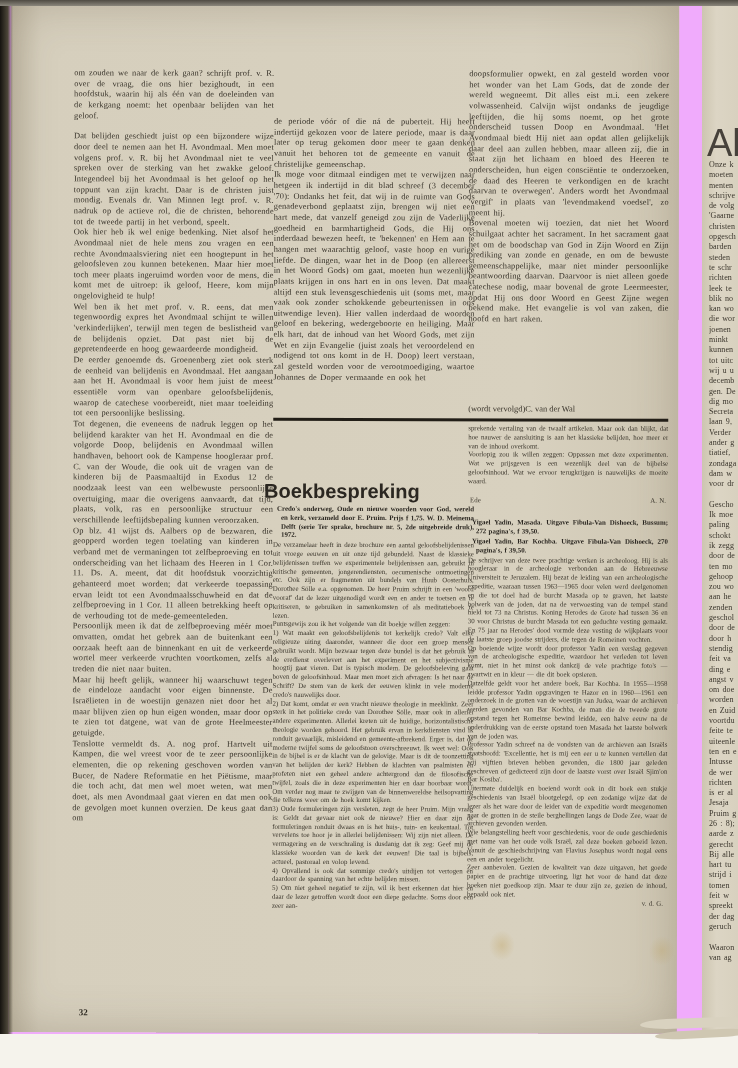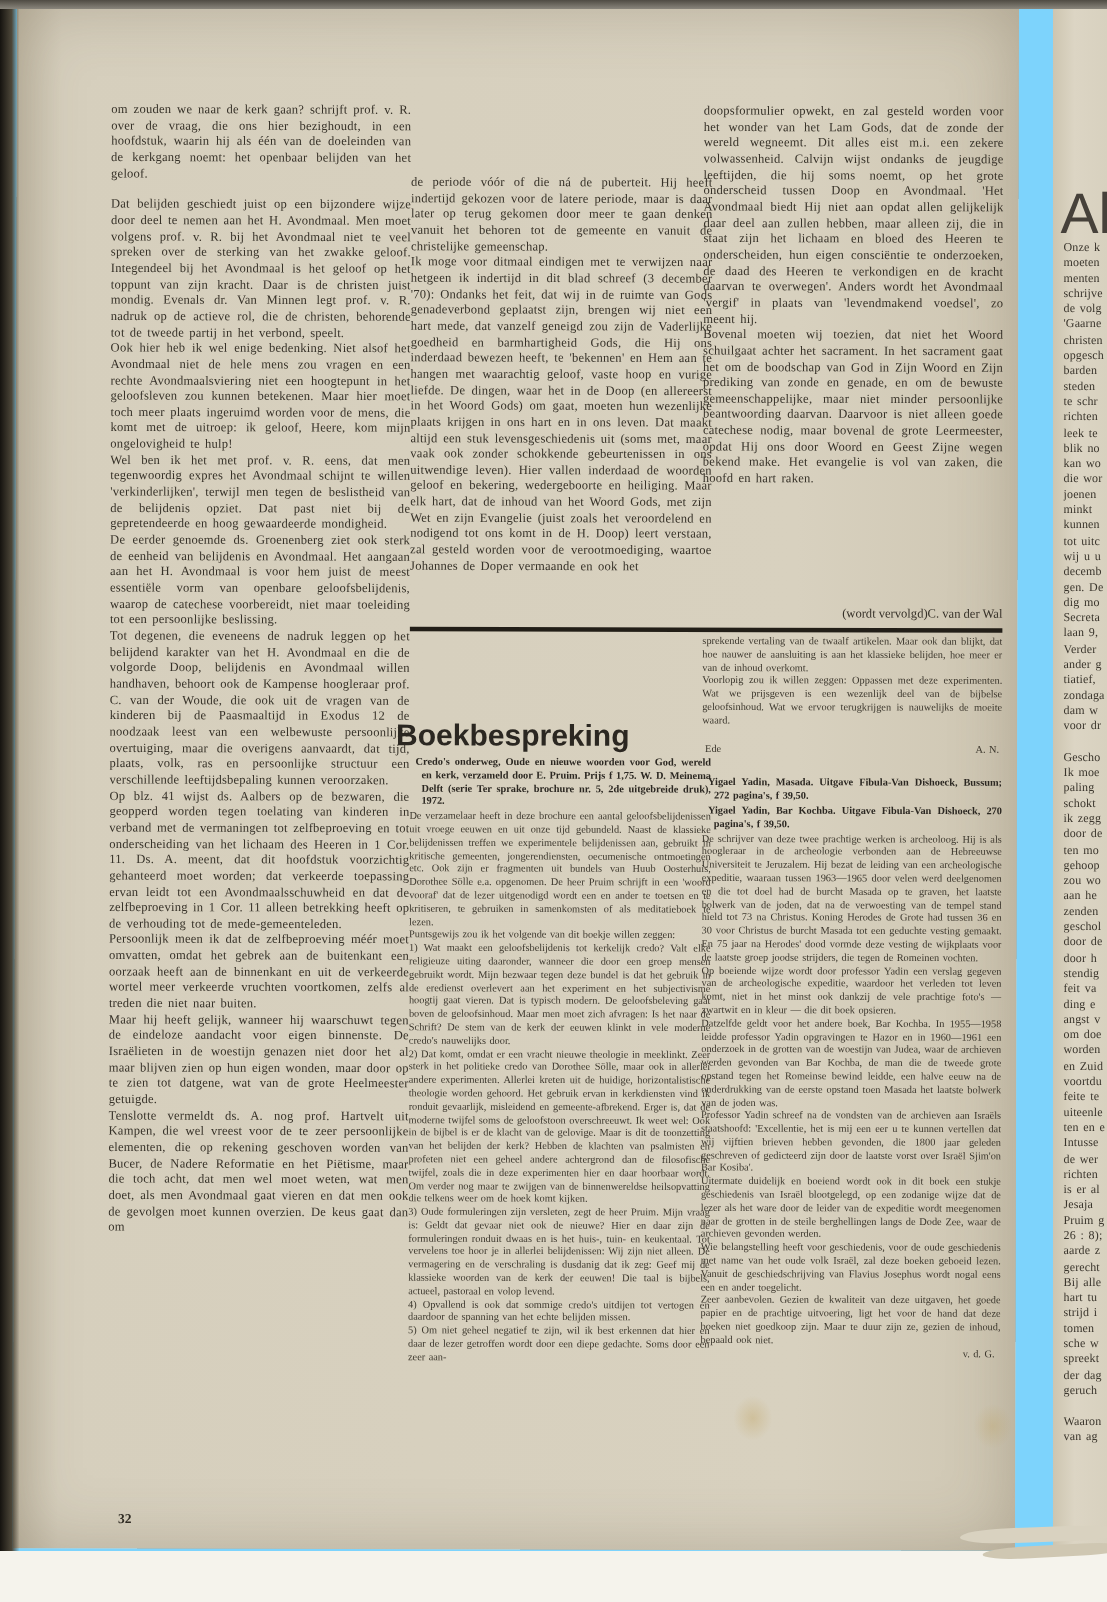--- a/index.html
+++ b/index.html
@@ -1,16 +1,16 @@
 <!DOCTYPE html>
 <html><head>
 <meta charset="utf-8">
 <style>
   html,body{margin:0;padding:0;}
-  .scene{position:relative;width:738px;height:1068px;background:#7dd3fc;overflow:hidden;
+  .scene{position:relative;width:738px;height:1068px;background:#f0abfc;overflow:hidden;
          font-family:"Liberation Serif",serif;color:#34302a;}
   
   .page-left{position:absolute;left:10px;top:5px;width:668px;height:1028px;
     background:linear-gradient(90deg,#c6beaa 0,#d6cfbd 30px,#d8d1bf 78%,#cec6b2 100%);
     box-shadow:inset 0 0 45px rgba(92,80,58,.28);transform:rotate(.15deg);}
   .edge-dark-left{position:absolute;left:0;top:0;width:13px;height:1068px;
     background:linear-gradient(90deg,#15130f,#4d4739 60%,rgba(77,71,57,0));}
   .edge-dark-top{position:absolute;left:0;top:0;width:738px;height:6px;
     background:linear-gradient(180deg,#4f4b43,#8a867c);}
   .gutter{position:absolute;left:674px;top:0;width:32px;height:1042px;
@@ -27,21 +27,21 @@
   
   .col{position:absolute;overflow:hidden;}
   .body-text{font-size:8.4px;line-height:10.65px;text-align:justify;
     letter-spacing:.15px;word-spacing:1.2px;color:#363128;}
   .body-text p{margin:0;}
   #col-left p:first-child{margin-bottom:10px;}
   #col-left{left:63px;top:64px;width:200px;height:942px;}
   #col-mid-a{left:263px;top:64px;width:201px;height:344px;margin-top:48px;}
   #col-right-a{left:458px;top:64px;width:200px;height:332px;}
   .signoff{position:absolute;left:458px;top:399px;width:200px;display:flex;
-    justify-content:flex-end;font-size:8.4px;color:#363128;}
+    justify-content:flex-start;font-size:8.4px;color:#363128;}
   .rule{position:absolute;left:263px;top:413px;width:395px;height:3px;background:#221e17;}
   .section-heading{position:absolute;left:254px;top:475px;margin:0;
     font-family:"Liberation Sans",sans-serif;font-weight:700;font-size:20px;color:#2b2721;}
   .small-text{font-size:6.9px;line-height:8.8px;text-align:justify;color:#3b362c;
     word-spacing:.6px;}
   .small-text p{margin:0;}
   .rev-title{font-weight:700;margin:0 0 1px 8px !important;text-indent:-4px;color:#2b2721;}
   #col-mid-b{left:263px;top:500px;width:201px;height:528px;}
   #col-right-b{left:458px;top:419px;width:200px;height:606px;}
   .sig-row{display:flex;justify-content:space-between;margin:10px 2px 14px 2px;}
@@ -207,21 +207,21 @@
       <div class="frag">is er al</div>
       <div class="frag">Jesaja</div>
       <div class="frag">Pruim g</div>
       <div class="frag">26 : 8);</div>
       <div class="frag">aarde z</div>
       <div class="frag">gerecht</div>
       <div class="frag">Bij alle</div>
       <div class="frag">hart tu</div>
       <div class="frag">strijd i</div>
       <div class="frag">tomen</div>
-      <div class="frag">sche w</div>
+      <div class="frag">feit w</div>
       <div class="frag">spreekt</div>
       <div class="frag">der dag</div>
       <div class="frag">geruch</div>
       <div class="frag"></div>
       <div class="frag">Waaron</div>
       <div class="frag">van ag</div>
     </div>
 
   <div class="edge-dark-left"></div>
   <div class="edge-dark-top"></div>

